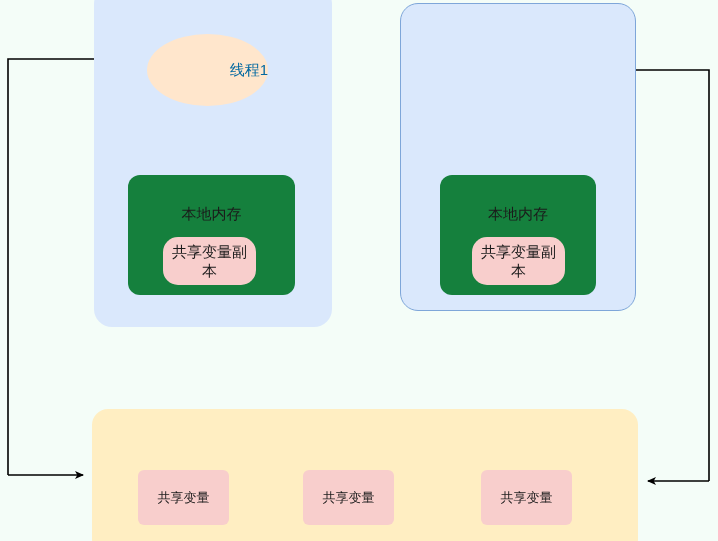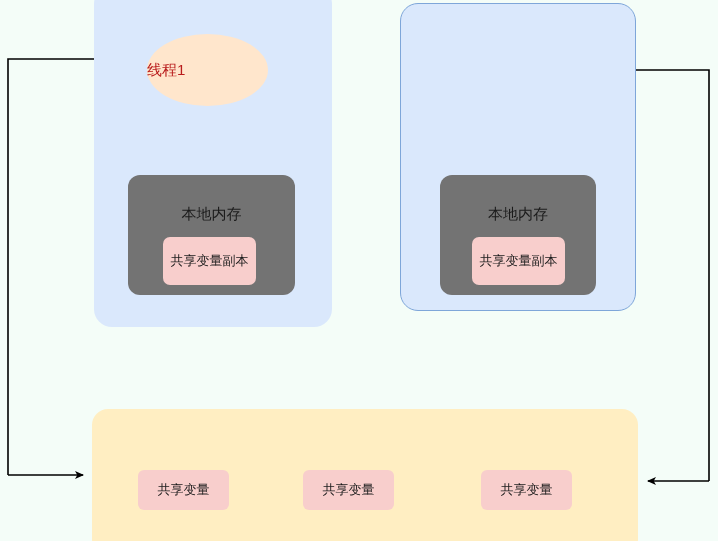--- a/index.html
+++ b/index.html
@@ -50,41 +50,41 @@
     border: 1px solid #7ea6d9;
   }
 
   
   .thread-ellipse {
     position: absolute;
     background: #ffe6cc;
     border-radius: 50%;
     display: flex;
     align-items: center;
-    justify-content: flex-start;
-    color: #b91c1c;
+    justify-content: flex-end;
+    color: #0369a1;
     font-size: 15px;
   }
   #thread-ellipse-1 {
     left: 147px;
     top: 34px;
     width: 121px;
     height: 72px;
   }
   #thread-ellipse-2 {
     left: 459px;
     top: 38px;
     width: 119px;
     height: 72px;
   }
 
   
   .local-memory {
     position: absolute;
-    background: #737373;
+    background: #15803d;
     border-radius: 12px;
     box-sizing: border-box;
   }
   #local-memory-1 {
     left: 128px;
     top: 175px;
     width: 167px;
     height: 120px;
   }
   #local-memory-2 {
@@ -98,26 +98,26 @@
     left: 0;
     right: 0;
     top: 30px;
     text-align: center;
     font-size: 15px;
     color: #1b1b1b;
   }
   .shared-copy-box {
     position: absolute;
     background: #f8cecc;
-    border-radius: 7px;
+    border-radius: 15px;
     display: flex;
     align-items: center;
     justify-content: center;
     text-align: center;
-    font-size: 13px;
+    font-size: 15px;
     line-height: 1.28;
     color: #1b1b1b;
     box-sizing: border-box;
     padding: 0 6px;
   }
   #shared-copy-1 {
     left: 35px;
     top: 62px;
     width: 93px;
     height: 48px;
@@ -146,21 +146,21 @@
     right: 0;
     top: 18px;
     text-align: center;
     font-size: 16px;
     color: #1b1b1b;
   }
   .shared-var-box {
     position: absolute;
     top: 61px;
     width: 91px;
-    height: 40px;
+    height: 55px;
     background: #f8cecc;
     border-radius: 6px;
     display: flex;
     align-items: center;
     justify-content: center;
     font-size: 13px;
     color: #1b1b1b;
   }
   #shared-var-0 { left: 46px; }
   #shared-var-1 { left: 211px; }

